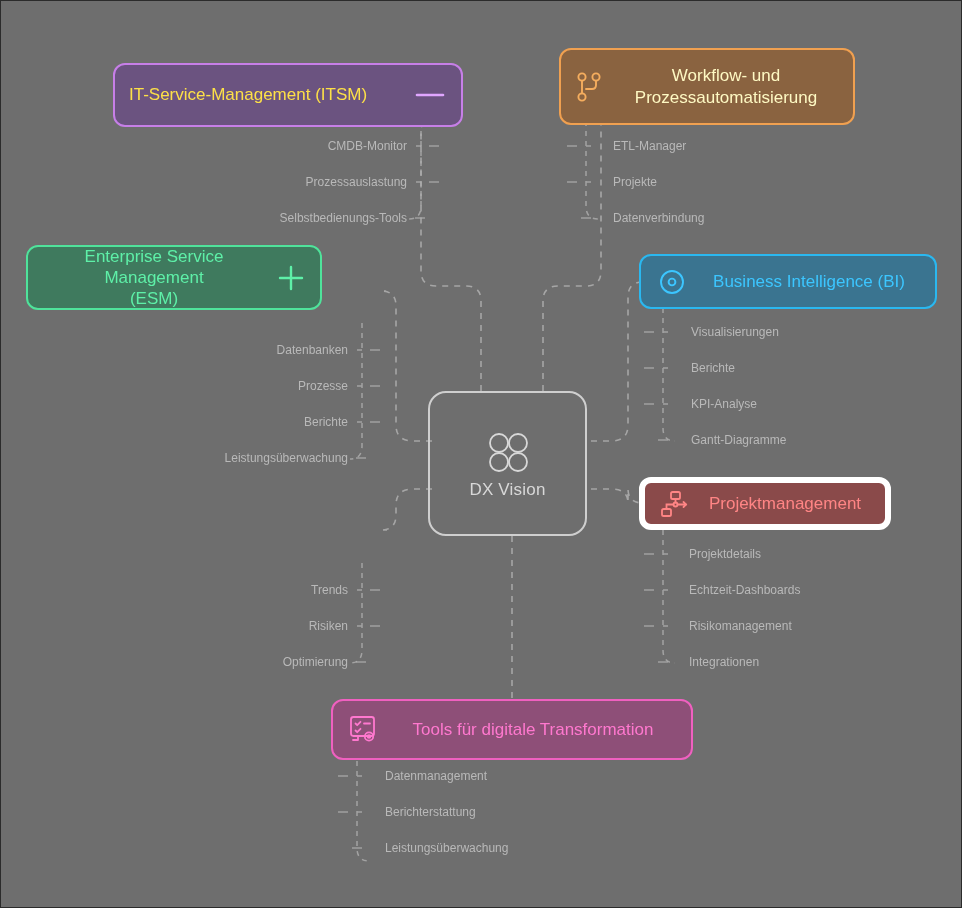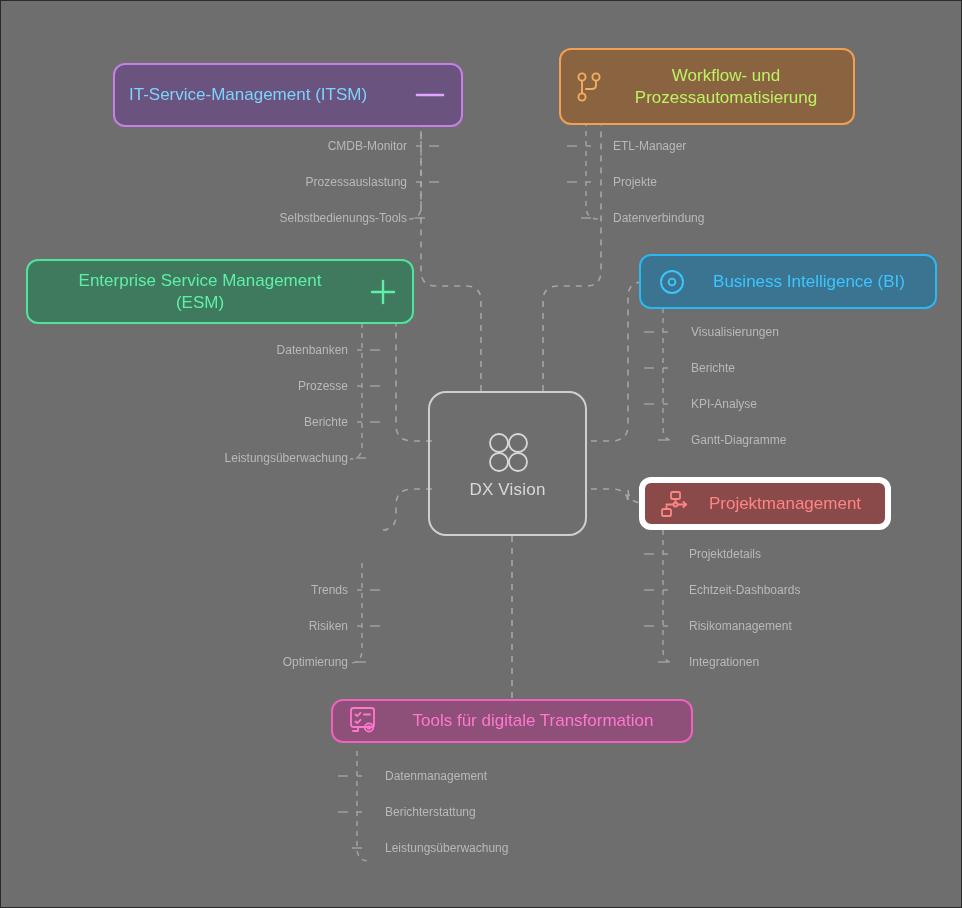--- a/index.html
+++ b/index.html
@@ -184,21 +184,21 @@
           <circle cx="34" cy="15" r="9"></circle>
         <circle cx="15" cy="34" r="9"></circle>
           <circle cx="34" cy="34" r="9"></circle>
       </svg>
     </span>
     <span class="center-label">DX Vision</span>
   </div>
 
   <div class="node" style="left:112px; top:62px; width:350px; height:64px;
               background:#6b5380; border:2px solid #c77fe8; justify-content:space-between;">
-    <span class="node-label" style="color:#7dd3fc;">IT-Service-Management (ITSM)</span>
+    <span class="node-label" style="color:#fde047;">IT-Service-Management (ITSM)</span>
     <span class="node-icon">
       <svg width="34" height="24" viewBox="0 0 34 24" fill="none" stroke="#e0a6ff" stroke-width="2.6" stroke-linecap="round">
         <path d="M 4 12 L 30 12"></path>
       </svg>
     </span>
   </div>
   <div class="sublist align-right" style="left:0px; top:127px; width:406px;">
     <span class="subitem">CMDB-Monitor</span>
     <span class="subitem">Prozessauslastung</span>
     <span class="subitem">Selbstbedienungs-Tools</span>
@@ -208,30 +208,30 @@
               background:#8a6340; border:2px solid #f0a050;">
     <span class="node-icon">
       <svg width="28" height="34" viewBox="0 0 28 34" fill="none" stroke="#f5ad5e" stroke-width="1.9" stroke-linecap="round">
         <circle cx="7" cy="7" r="3.6"></circle>
           <circle cx="21" cy="7" r="3.6"></circle>
           <circle cx="7" cy="27" r="3.6"></circle>
         <path d="M 7 10.6 L 7 23.4"></path>
         <path d="M 21 10.6 L 21 15 Q 21 19 17 19 L 11 19"></path>
       </svg>
     </span>
-    <span class="node-label" style="color:#bef264; flex:1; text-align:center;">Workflow- und
+    <span class="node-label" style="color:#fef9c3; flex:1; text-align:center;">Workflow- und
 Prozessautomatisierung</span>
   </div>
   <div class="sublist align-left" style="left:612px; top:127px; width:340px;">
     <span class="subitem">ETL-Manager</span>
     <span class="subitem">Projekte</span>
     <span class="subitem">Datenverbindung</span>
   </div>
 
-  <div class="node" style="left:25px; top:258px; width:388px; height:65px;
+  <div class="node" style="left:25px; top:244px; width:296px; height:65px;
               background:#3f7a5e; border:2px solid #4fe39b; justify-content:space-between;">
     <span class="node-label" style="color:#5ef0a8; flex:1; text-align:center;">Enterprise Service Management
 (ESM)</span>
     <span class="node-icon">
       <svg width="30" height="30" viewBox="0 0 30 30" fill="none" stroke="#5ef0a8" stroke-width="2.4" stroke-linecap="round">
         <path d="M 15 4 L 15 26 M 4 15 L 26 15"></path>
       </svg>
     </span>
   </div>
   <div class="sublist align-right" style="left:0px; top:331px; width:347px;">
@@ -279,21 +279,21 @@
     </span>
     <span class="node-label" style="color:#ff8585; flex:1; text-align:center;">Projektmanagement</span>
   </div>
   <div class="sublist align-left" style="left:688px; top:535px; width:270px;">
     <span class="subitem">Projektdetails</span>
     <span class="subitem">Echtzeit-Dashboards</span>
     <span class="subitem">Risikomanagement</span>
     <span class="subitem">Integrationen</span>
   </div>
 
-  <div class="node" style="left:330px; top:698px; width:362px; height:44px;
+  <div class="node" style="left:330px; top:698px; width:362px; height:61px;
               background:#8e4f78; border:2px solid #f060c0;">
     <span class="node-icon">
       <svg width="32" height="32" viewBox="0 0 32 32" fill="none" stroke="#ff78cf" stroke-width="1.8" stroke-linecap="round" stroke-linejoin="round">
         <rect x="4" y="3" width="23" height="19" rx="2.4"></rect>
         <path d="M 8.5 9.5 L 10.2 11.2 L 13.5 7.8"></path>
         <path d="M 8.5 16.5 L 10.2 18.2 L 13.5 14.8"></path>
         <path d="M 17 9.5 L 23 9.5"></path>
         <path d="M 11 22 L 11 26 L 6 26"></path>
         <circle cx="22" cy="22.5" r="4.2"></circle>
         <circle cx="22" cy="22.5" r="1.4"></circle>

